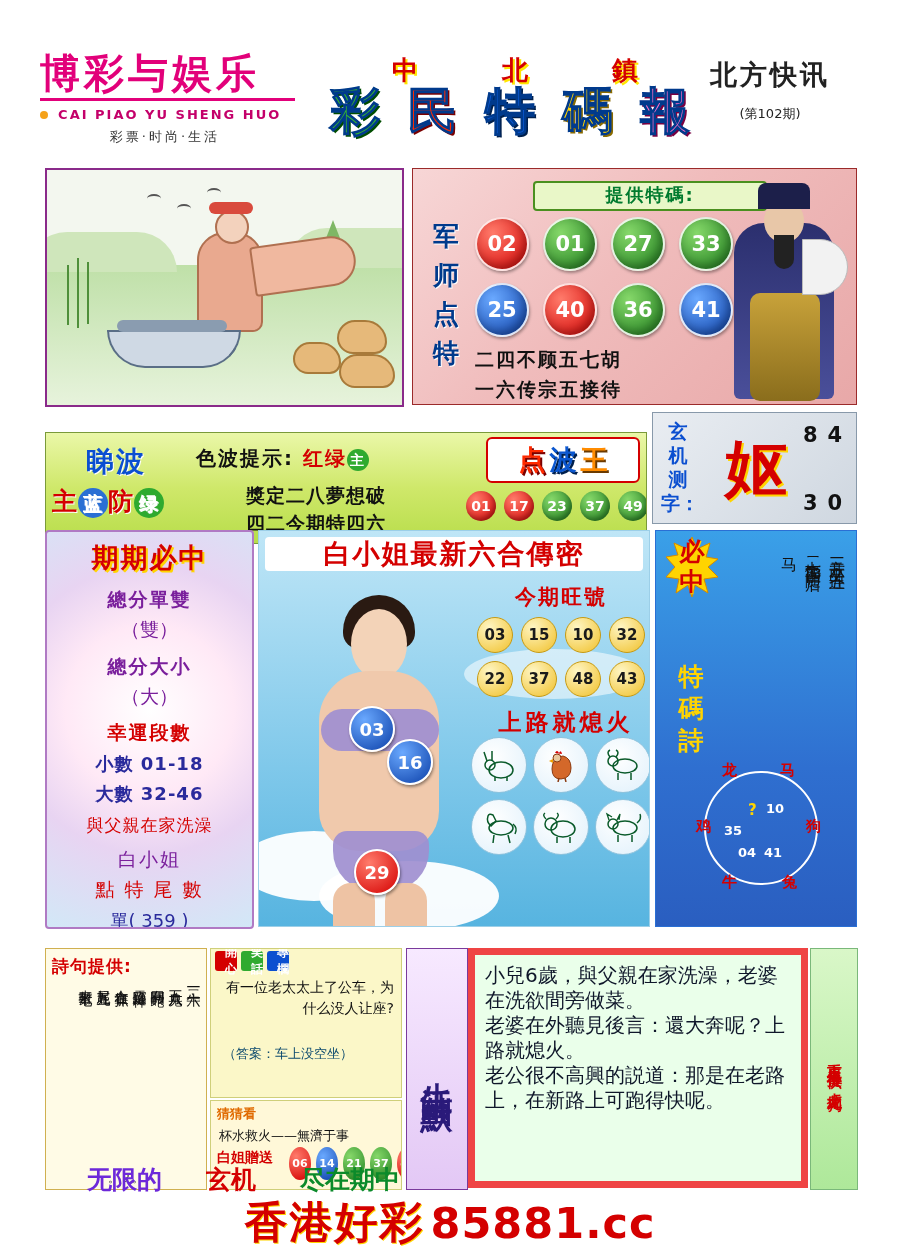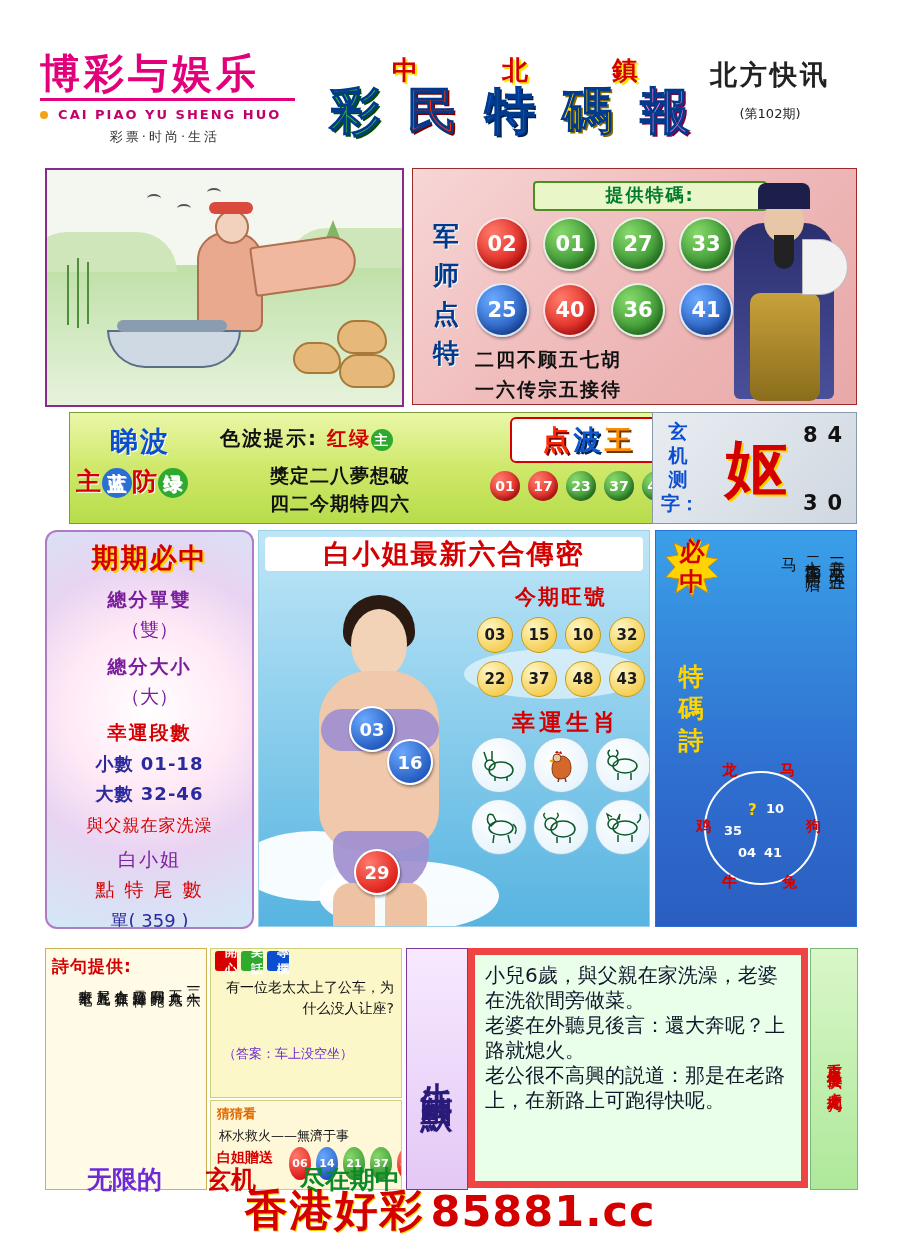--- a/index.html
+++ b/index.html
@@ -139,25 +139,24 @@
   .gen-robe{position:absolute;left:14px;top:50px;width:100px;height:176px;
     background:linear-gradient(#2b2f6e,#4a4f9a);border-radius:30px 30px 6px 6px;}
   .gen-robe2{position:absolute;left:30px;top:120px;width:70px;height:108px;
     background:linear-gradient(#c8a23a,#8a6d1c);border-radius:10px;}
   .gen-head{position:absolute;left:44px;top:26px;width:40px;height:44px;border-radius:50%;background:#e8c7a8;}
   .gen-hat{position:absolute;left:38px;top:10px;width:52px;height:26px;background:#1c1f4a;border-radius:8px 8px 0 0;}
   .gen-beard{position:absolute;left:54px;top:62px;width:20px;height:34px;background:#222;border-radius:0 0 10px 10px;}
   .gen-fan{position:absolute;left:82px;top:66px;width:44px;height:54px;background:#f2f2f2;border-radius:0 40px 40px 0;border:1px solid #bbb;}
   
   .wave{
-    position:absolute;left:45px;top:412px;width:600px;height:110px;
+    position:absolute;left:45px;top:432px;width:600px;height:110px;
     border:1px solid #7a9a3a;
     background:linear-gradient(#eaf7a8,#cfe86a 50%,#b7dd4a);
     overflow:hidden;
-    margin-left:24px;
   }
   .wave-title{
     position:absolute;left:10px;top:10px;width:120px;text-align:center;
     font-size:28px;font-weight:bold;color:#0b4fd0;text-shadow:1px 1px 0 #fff;
     letter-spacing:2px;
   }
   .wave-sub{
     position:absolute;left:6px;top:52px;width:130px;
     font-size:25px;font-weight:bold;color:#d40000;letter-spacing:1px;
     text-shadow:1px 1px 0 #fff;
@@ -203,21 +202,21 @@
     font-size:19px;font-weight:bold;color:#0b4fd0;line-height:24px;text-align:center;
   }
   .xj-char{
     position:absolute;left:72px;top:14px;font-size:62px;font-weight:bold;color:#d40000;
     text-shadow:2px 2px 0 #ffd400;
   }
   .xj-n{position:absolute;font-size:21px;font-weight:bold;color:#111;}
   
   .qiqi{
     position:absolute;left:45px;top:530px;width:205px;height:395px;
-    border:2px solid #b07ac4;border-radius:12px;
+    border:2px solid #b07ac4;border-radius:4px;
     background:radial-gradient(circle at 50% 45%,#fff 0%,#ffe9f6 35%,#e8d4f2 60%,#d2e8f7 100%);
     overflow:hidden;text-align:center;
   }
   .qiqi-title{
     margin-top:8px;font-size:27px;font-weight:bold;color:#d40000;
     text-shadow:2px 2px 0 #ffd400;letter-spacing:2px;
   }
   .qiqi-line{font-size:19px;color:#7a1f9c;margin-top:11px;letter-spacing:2px;font-weight:bold;}
   .qiqi-val{font-size:19px;color:#7a1f9c;margin-top:4px;}
   .qiqi-h{font-size:19px;color:#d40000;font-weight:bold;margin-top:10px;letter-spacing:2px;}
@@ -339,21 +338,21 @@
     position:absolute;left:4px;top:2px;display:flex;gap:4px;
   }
   .rtab{
     width:22px;height:20px;border-radius:3px;font-size:12px;color:#fff;font-weight:bold;
     display:flex;align-items:center;justify-content:center;
   }
   .riddle-q{
     position:absolute;left:8px;top:28px;width:175px;font-size:14px;color:#111;line-height:21px;
   }
   .riddle-a{
-    position:absolute;left:12px;top:96px;font-size:13px;color:#6d28d9;
+    position:absolute;left:12px;top:96px;font-size:13px;color:#0c4a6e;
   }
   .wordgame{
     position:absolute;left:210px;top:1100px;width:190px;height:88px;
     border:1px solid #cfcf7a;background:#fff8d8;overflow:hidden;
   }
   .wg-title{position:absolute;left:6px;top:4px;font-size:13px;font-weight:bold;color:#e06a00;}
   .wg-line{position:absolute;left:8px;top:26px;font-size:13px;color:#111;}
   .wg-gift{position:absolute;left:6px;top:48px;font-size:14px;font-weight:bold;color:#d40000;}
   .wg-balls{position:absolute;left:78px;top:46px;display:flex;gap:5px;}
   .wgb{width:22px;height:33px;border-radius:50%;color:#fff;font-size:11px;font-weight:bold;
@@ -383,21 +382,21 @@
   }
   .bottom-slogan{
     position:absolute;left:45px;top:1160px;width:355px;height:38px;
     display:flex;align-items:center;justify-content:space-between;
     font-size:25px;font-weight:bold;
   }
   .bs1{color:#6d28d9;margin-left:42px;}
   .bs2{color:#d40000;}
   .bs3{color:#0b8a2a;}
   .footer{
-    position:absolute;left:0;bottom:20px;width:900px;height:58px;
+    position:absolute;left:0;bottom:8px;width:900px;height:58px;
     display:flex;align-items:center;justify-content:center;gap:6px;
   }
   .footer .hk{font-size:43px;font-weight:bold;color:#d40000;letter-spacing:2px;
     text-shadow:1px 1px 0 #ffd400;}
   .footer .dom{font-size:43px;font-weight:bold;color:#d40000;letter-spacing:1px;}
 </style>
 </head>
 <body>
 
 <div class="page">
@@ -581,21 +580,21 @@
         <div class="hball">32</div>
       </div>
       <div class="hrow">
         <div class="hball">22</div>
         <div class="hball">37</div>
         <div class="hball">48</div>
         <div class="hball">43</div>
       </div>
     </div>
 
-    <div class="zodiac-title">幸運生肖</div>
+    <div class="zodiac-title">上路就熄火</div>
     <div class="zgrid">
       <div class="zcell">
         <svg viewBox="0 0 40 34">
             <ellipse cx="22" cy="22" rx="12" ry="8" fill="none" stroke="#0a5a2a" stroke-width="1.5"></ellipse>
             <circle cx="11" cy="17" r="5" fill="none" stroke="#0a5a2a" stroke-width="1.5"></circle>
             <path d="M8 13 L5 4 M13 13 L13 3" stroke="#0a5a2a" stroke-width="1.5" fill="none"></path>
             <path d="M16 29 L16 33 M28 29 L28 33" stroke="#0a5a2a" stroke-width="1.5"></path>
           </svg>
       </div>
       <div class="zcell">

